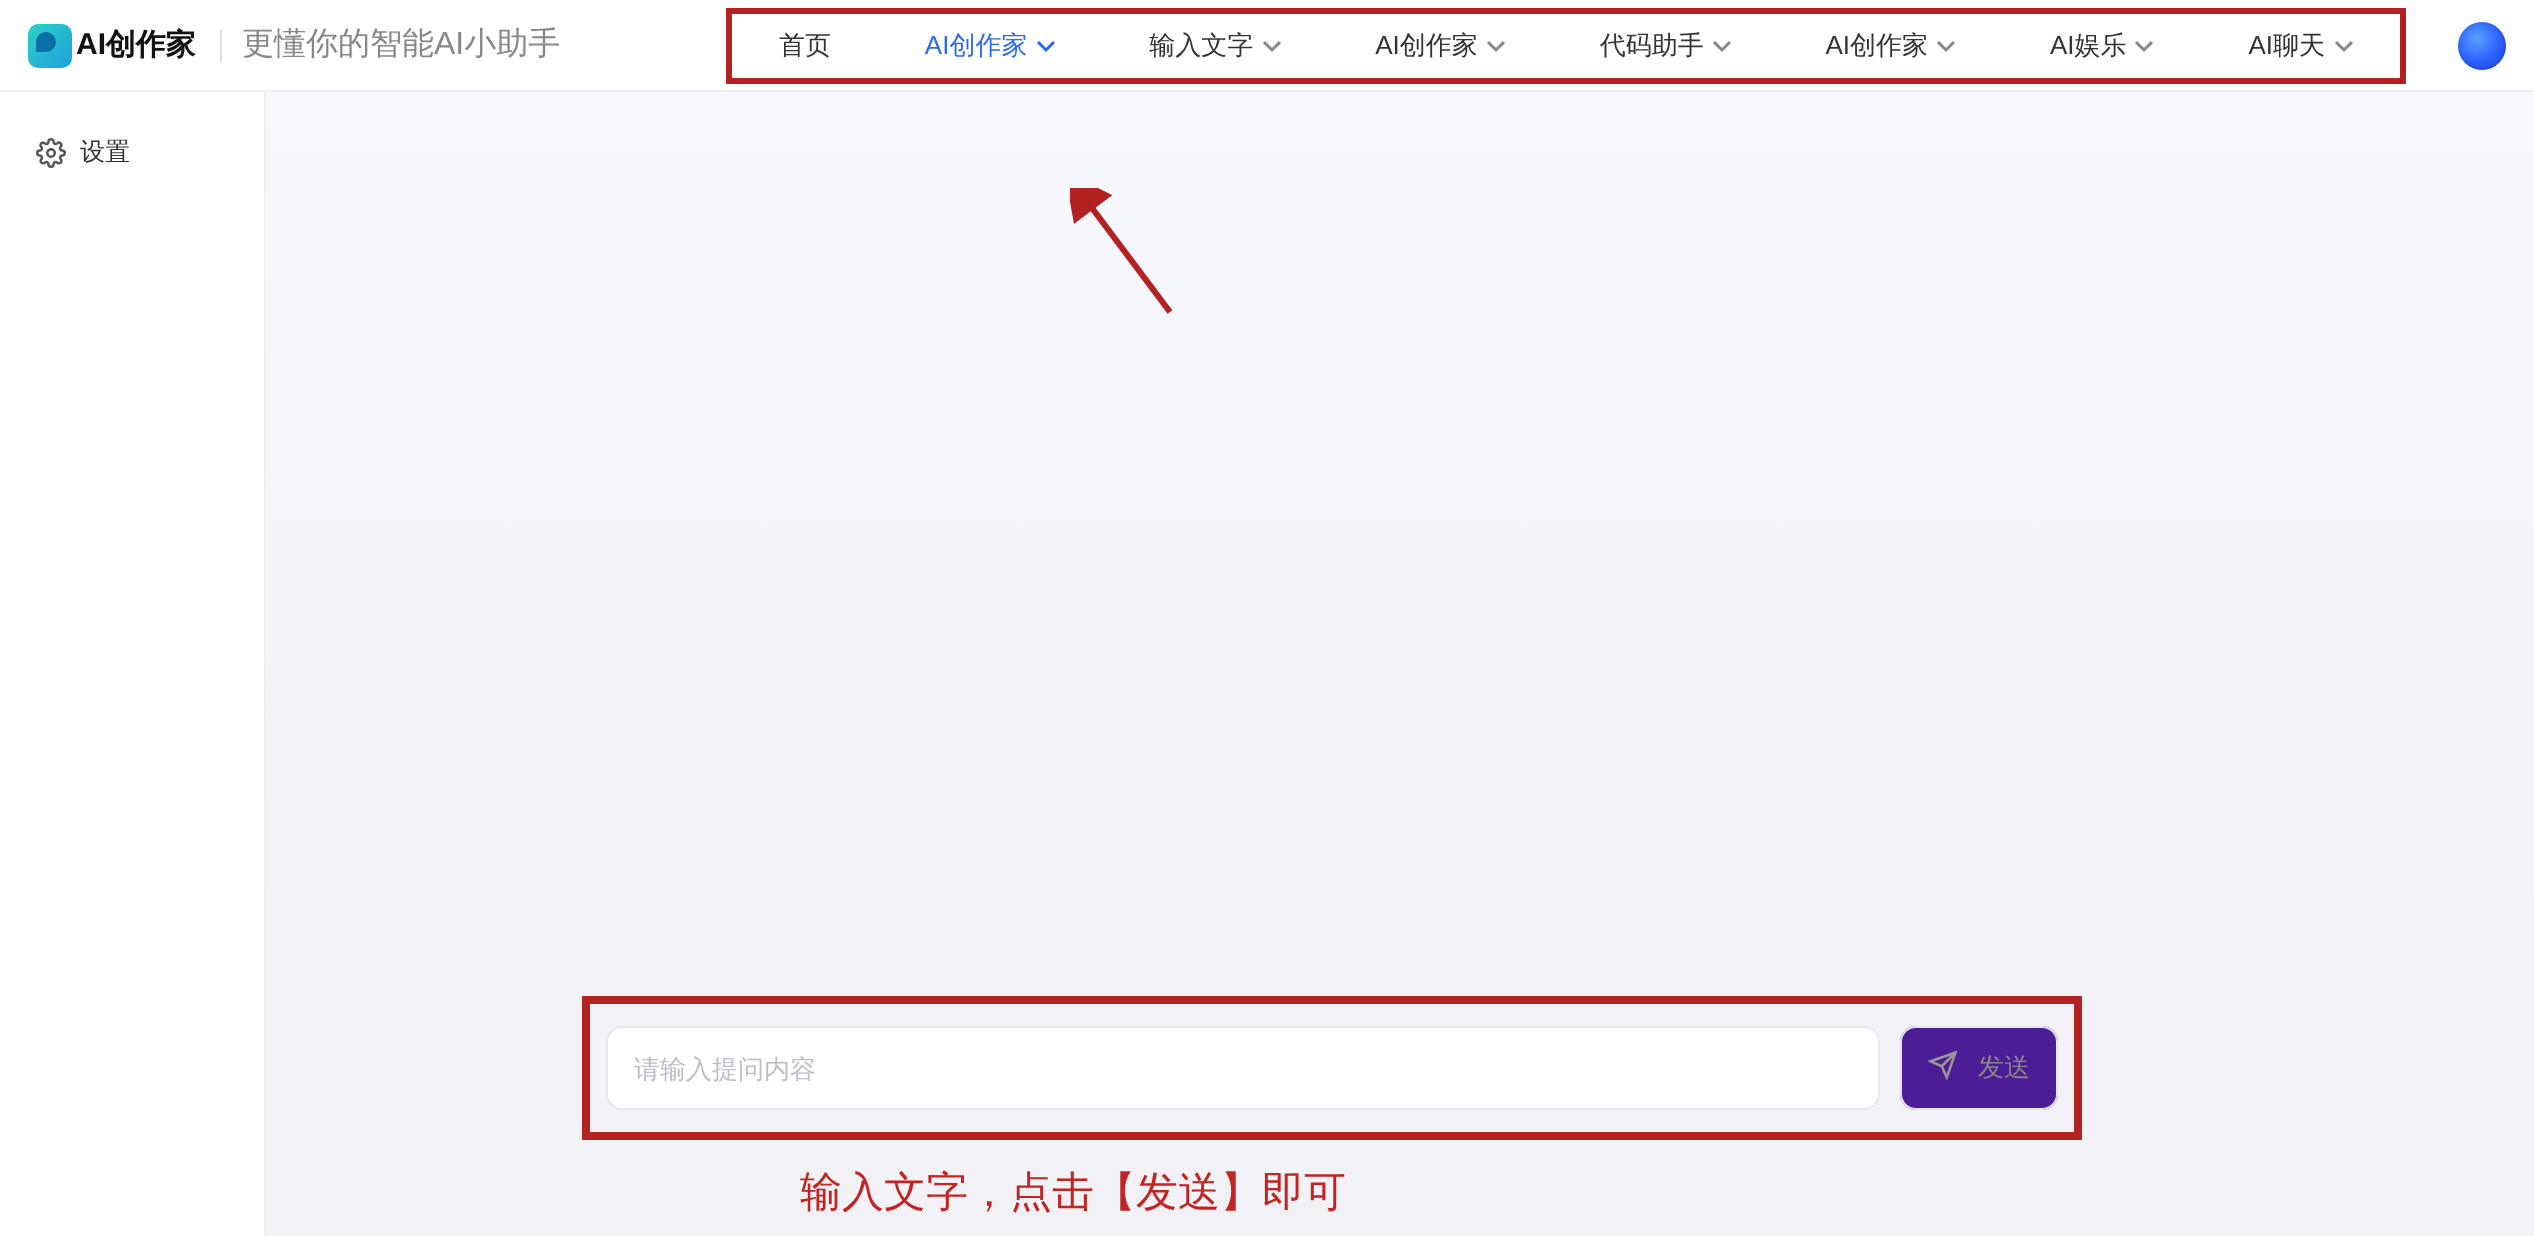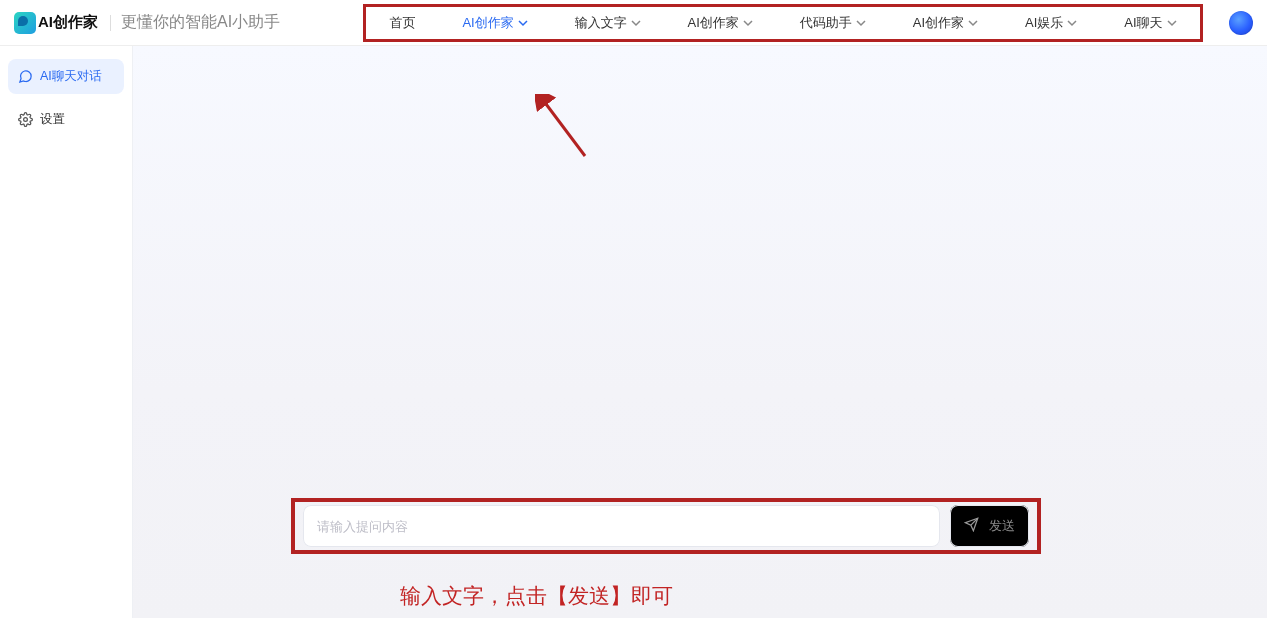--- a/index.html
+++ b/index.html
@@ -81,35 +81,35 @@
     .main {
       flex:1; position:relative;
       background: linear-gradient(180deg,#f7f9ff 0%, #f3f3f8 60%, #f2f2f6 100%);
       border-left: 1px solid #eef0f4;
     }
     .arrow-annot {
       position:absolute; left:402px; top:48px;
     }
     .input-frame {
       position:absolute; left:291px; top:498px;
-      width:750px; height:56px;
+      width:750px; height:72px;
       border:4px solid #b22222;
       display:flex; align-items:center; gap:10px;
       padding: 0 8px;
     }
     .chat-input {
       flex:1; height:42px; border:none; outline:none;
       border-radius:8px; background:#fff;
       padding: 0 14px; font-size:13px; color:#333;
       box-shadow: 0 0 0 1px #e5e7ee inset;
     }
     .chat-input::placeholder { color:#bdbdc7; }
     .send-btn {
       height:42px; padding:0 14px;
-      border:none; border-radius:8px; background:#000000;
+      border:none; border-radius:8px; background:#4c1d95;
       box-shadow: 0 0 0 1px #e5e7ee inset;
       display:flex; align-items:center; gap:10px;
       font-size:13px; color:#888; cursor:pointer;
     }
     .send-btn svg { width:15px; height:15px; }
     .instruction {
       position:absolute; left:400px; top:582px;
       font-family: Liberation Serif, serif;
       font-size:21px; color:#c22424;
     }
@@ -186,28 +186,20 @@
       </span>
     </div>
   </div>
 
   <div class="avatar"></div>
 </div>
 
 <div class="body-area">
 
   <div class="sidebar">
-    <div class="side-item active">
-      <span class="side-icon">
-        <svg viewBox="0 0 24 24" fill="none" stroke="#333" stroke-width="2">
-          <path d="M21 11.5a8.38 8.38 0 0 1-8.5 8.5 8.5 8.5 0 0 1-3.8-.9L3 21l1.9-5.7A8.5 8.5 0 1 1 21 11.5z"></path>
-        </svg>
-      </span>
-      <span>AI聊天对话</span>
-    </div>
     <div class="side-item">
       <span class="side-icon">
         <svg viewBox="0 0 24 24" fill="none" stroke="#555" stroke-width="2">
           <circle cx="12" cy="12" r="3"></circle>
           <path d="M19.4 15a1.7 1.7 0 0 0 .33 1.82l.06.06a2 2 0 1 1-2.83 2.83l-.06-.06A1.7 1.7 0 0 0 15 19.4a1.7 1.7 0 0 0-1 1.51V21a2 2 0 0 1-4 0v-.09A1.7 1.7 0 0 0 9 19.4a1.7 1.7 0 0 0-1.82.33l-.06.06a2 2 0 1 1-2.83-2.83l.06-.06A1.7 1.7 0 0 0 4.6 15a1.7 1.7 0 0 0-1.51-1H3a2 2 0 0 1 0-4h.09A1.7 1.7 0 0 0 4.6 9a1.7 1.7 0 0 0-.33-1.82l-.06-.06A2 2 0 1 1 7.04 4.29l.06.06A1.7 1.7 0 0 0 9 4.6a1.7 1.7 0 0 0 1-1.51V3a2 2 0 0 1 4 0v.09c0 .67.39 1.27 1 1.51a1.7 1.7 0 0 0 1.82-.33l.06-.06a2 2 0 1 1 2.83 2.83l-.06.06A1.7 1.7 0 0 0 19.4 9c.24.61.84 1 1.51 1H21a2 2 0 0 1 0 4h-.09a1.7 1.7 0 0 0-1.51 1z"></path>
         </svg>
       </span>
       <span>设置</span>
     </div>
   </div>

